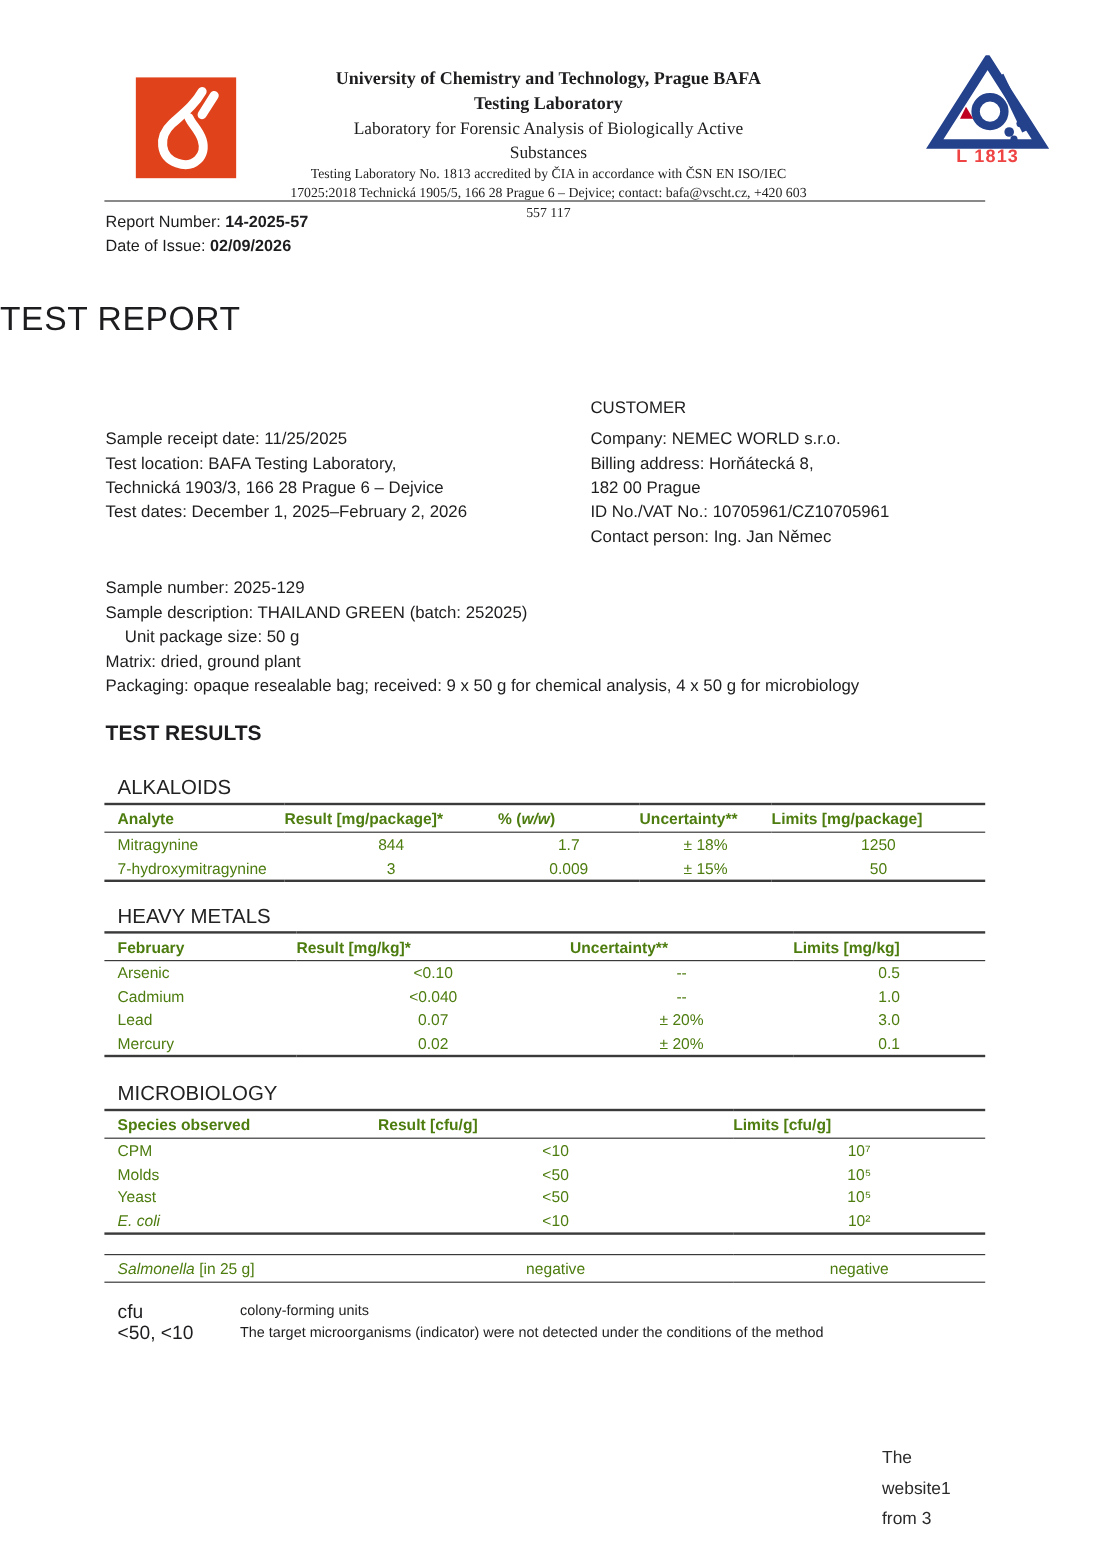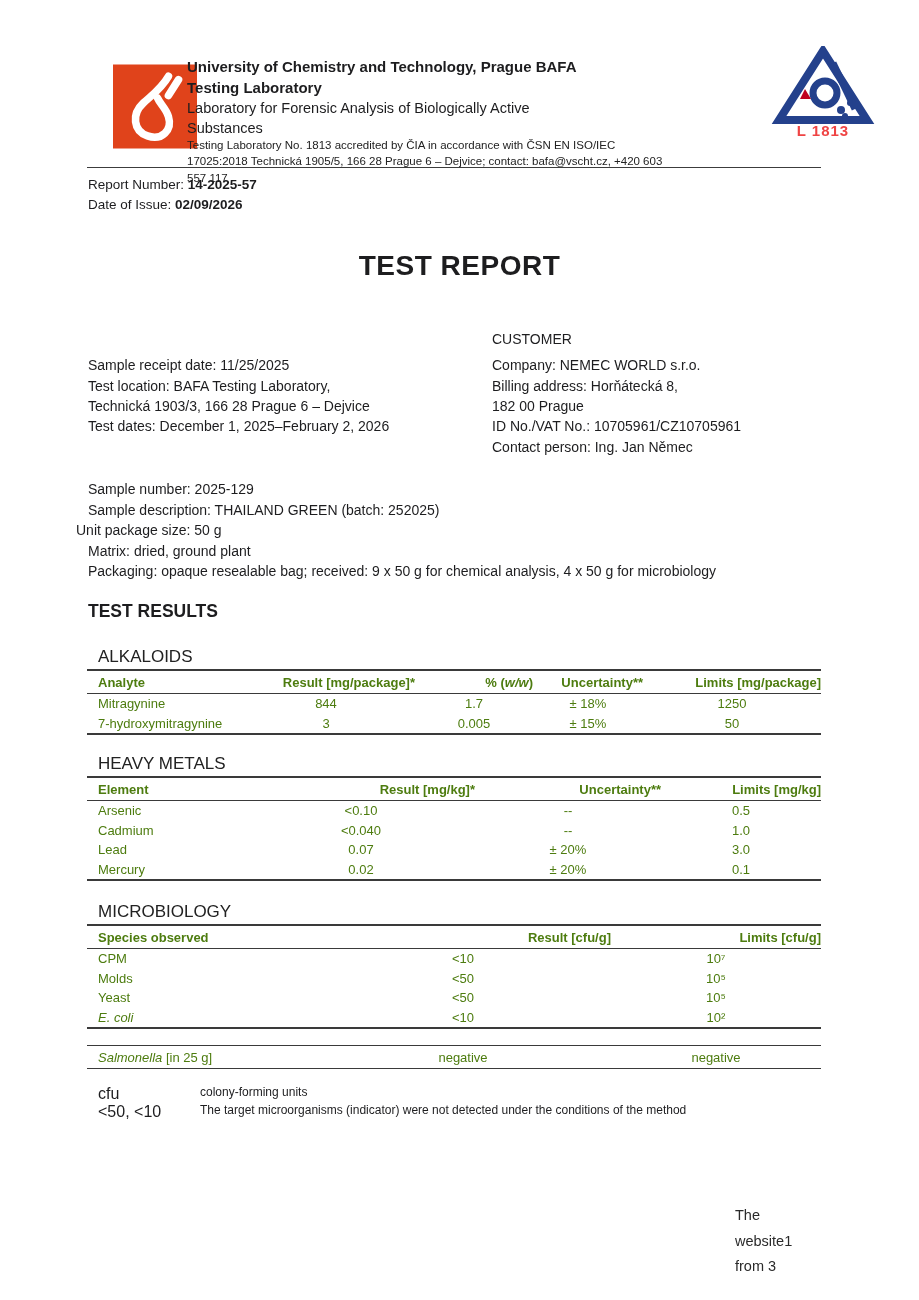--- a/index.html
+++ b/index.html
@@ -5,44 +5,44 @@
   html,body { margin:0; padding:0; background:#ffffff; }
   .page {
     position:relative; width:919px; height:1300px; background:#ffffff;
     font-family:"Liberation Sans", sans-serif; color:#1d1d1f; overflow:hidden;
   }
   .abs { position:absolute; }
   .b { font-weight:bold; }
   .it { font-style:italic; }
 
   
-  .head-line { left:187px; width:540px; text-align:left; }
+  .head-line { left:187px; width:540px; text-align:center;font-family:Liberation Serif, serif; }
   .h-org { font-size:15px; font-weight:bold; }
   .h-sub { font-size:14.5px; }
   .h-acc { font-size:11.5px; color:#222; }
   .head-rule { left:87px; top:167px; width:734px; height:0; border-top:1.6px solid #3c3c3c; }
 
   .uct-logo { left:113px; top:62px; width:84px; height:89px; }
   .badge { left:769px; top:46px; width:108px; height:100px; }
   .badge-label { left:769px; top:122px; width:108px; text-align:center;
                  font-size:15px; font-weight:bold; color:#ef4444; letter-spacing:1px; }
 
   .meta-line { left:88px; font-size:13.5px; }
 
-  .doc-title { left:0; top:250px; width:919px; text-align:center;
-               font-size:28px; font-weight:bold; letter-spacing:0.5px; }
+  .doc-title { left:0; top:250px; width:919px; text-align:left;
+               font-size:28px; font-weight:normal; letter-spacing:0.5px; }
 
   .body-line { font-size:14px; }
   .sec-heading { left:88px; font-size:17.5px; font-weight:bold; }
   .tbl-label { left:98px; font-size:17px; color:#222; }
 
   table.rtbl { position:absolute; left:87px; width:734px; border-collapse:collapse;
                table-layout:fixed; font-size:13px; color:#4d7c0f;
                border-top:2px solid #3a3a3a; border-bottom:2px solid #3a3a3a; }
-  table.rtbl th { font-weight:bold; text-align:right; height:22px; padding:0;
+  table.rtbl th { font-weight:bold; text-align:left; height:22px; padding:0;
                   border-bottom:1.8px solid #3a3a3a; vertical-align:middle; font-size:13px; }
   table.rtbl td { text-align:center; height:19.5px; padding:0; vertical-align:middle; }
   table.rtbl th.lft, table.rtbl td.lft { text-align:left; padding-left:11px; }
 
   .note-term { left:98px; font-size:16px; }
   .note-def  { left:200px; font-size:12px; }
 
   .footer-block { left:735px; top:1203px; font-size:14.5px; color:#2a2a2a; line-height:25.5px; }
 </style>
 </head>
@@ -98,21 +98,21 @@
   <div class="abs body-line" style="left:88px; top:418px">Test dates: December 1, 2025–February 2, 2026</div>
 
   <div class="abs body-line" style="left:492px; top:357px">Company: NEMEC WORLD s.r.o.</div>
   <div class="abs body-line" style="left:492px; top:378px">Billing address: Horňátecká 8,</div>
   <div class="abs body-line" style="left:492px; top:398px">182 00 Prague</div>
   <div class="abs body-line" style="left:492px; top:418px">ID No./VAT No.: 10705961/CZ10705961</div>
   <div class="abs body-line" style="left:492px; top:439px">Contact person: Ing. Jan Němec</div>
 
   <div class="abs body-line" style="left:88px; top:481px">Sample number: 2025-129</div>
   <div class="abs body-line" style="left:88px; top:502px">Sample description: THAILAND GREEN (batch: 252025)</div>
-  <div class="abs body-line" style="left:76px; top:522px">Unit package size: 50 g</div>
+  <div class="abs body-line" style="left:104px; top:522px">Unit package size: 50 g</div>
   <div class="abs body-line" style="left:88px; top:543px">Matrix: dried, ground plant</div>
   <div class="abs body-line" style="left:88px; top:563px">Packaging: opaque resealable bag; received: 9 x 50 g for chemical analysis, 4 x 50 g for microbiology</div>
 
   <div class="abs sec-heading" style="top:601px">TEST RESULTS</div>
 
   <div class="abs tbl-label" style="top:647px">ALKALOIDS</div>
   <table class="rtbl" style="top:669px">
     <colgroup>
         <col style="width:150px">
         <col style="width:178px">
@@ -131,38 +131,38 @@
     <tr>
       <td class="lft">Mitragynine</td>
       <td>844</td>
       <td>1.7</td>
       <td>± 18%</td>
       <td>1250</td>
     </tr>
     <tr>
       <td class="lft">7-hydroxymitragynine</td>
       <td>3</td>
-      <td>0.005</td>
+      <td>0.009</td>
       <td>± 15%</td>
       <td>50</td>
     </tr>
   </tbody>
     </table>
 
   <div class="abs tbl-label" style="top:754px">HEAVY METALS</div>
   <table class="rtbl" style="top:776px">
     <colgroup>
         <col style="width:160px">
         <col style="width:228px">
         <col style="width:186px">
         <col style="width:160px">
       </colgroup>
     <tbody>
         <tr>
-      <th class="lft">Element</th>
+      <th class="lft">February</th>
       <th>Result [mg/kg]*</th>
       <th>Uncertainty**</th>
       <th>Limits [mg/kg]</th>
     </tr>
     <tr>
       <td class="lft">Arsenic</td>
       <td>&lt;0.10</td>
       <td>--</td>
       <td>0.5</td>
     </tr>

